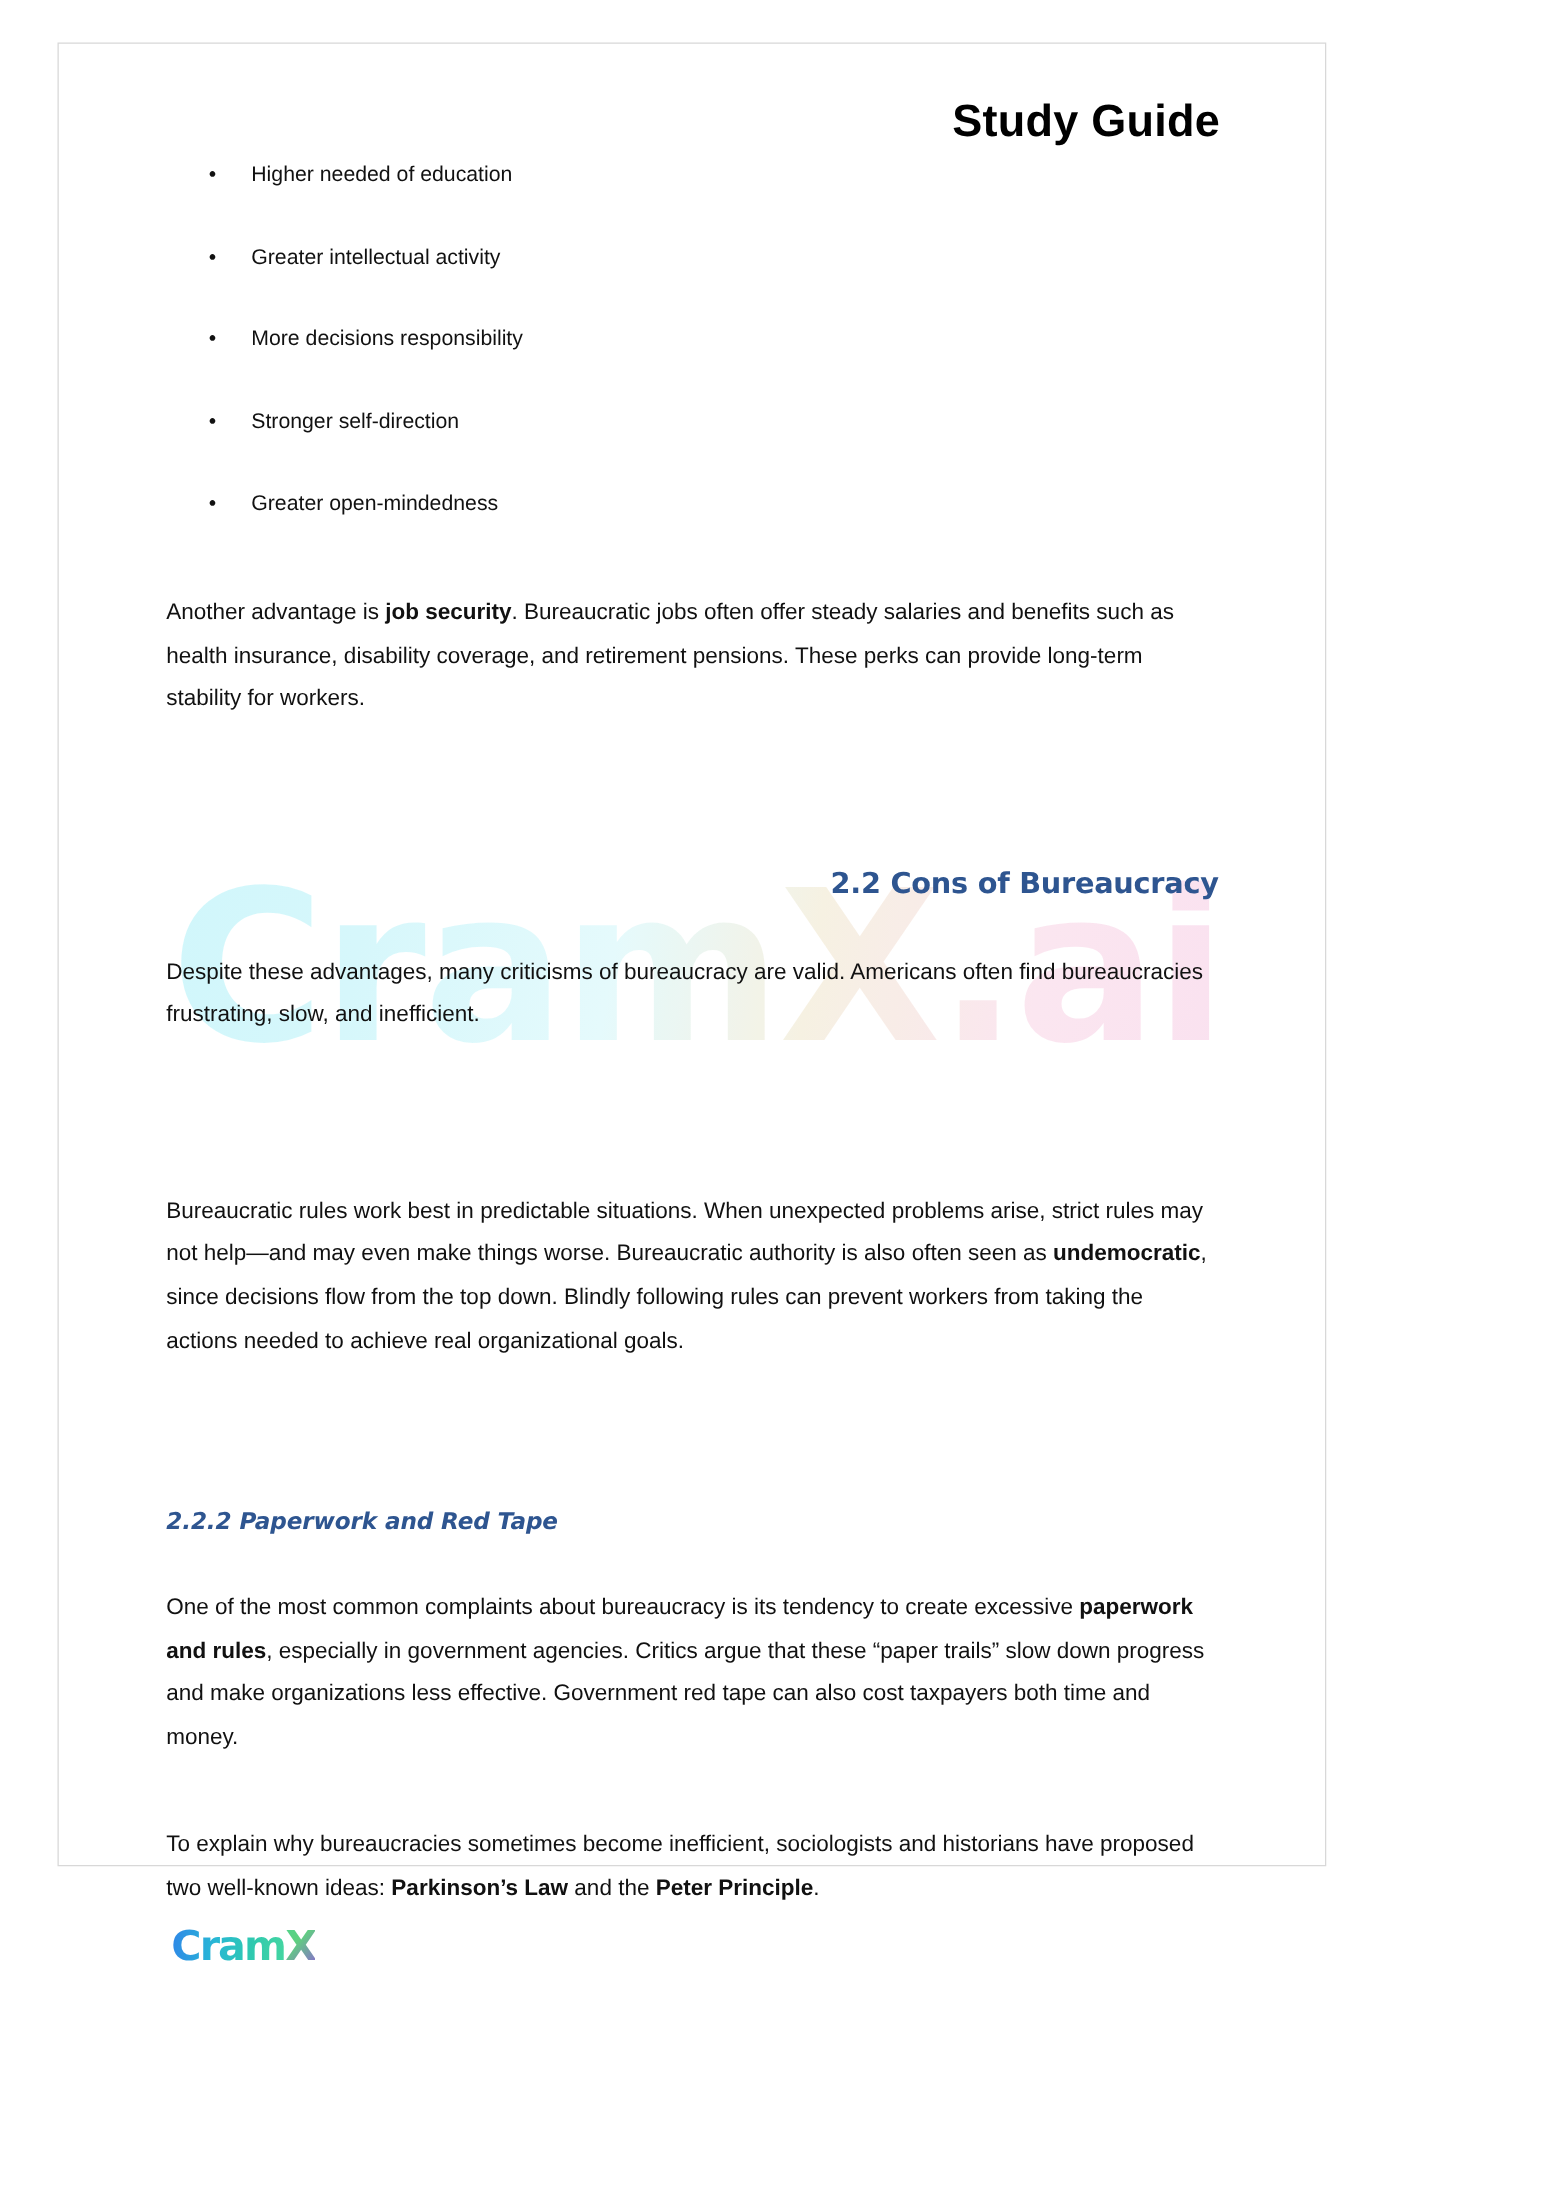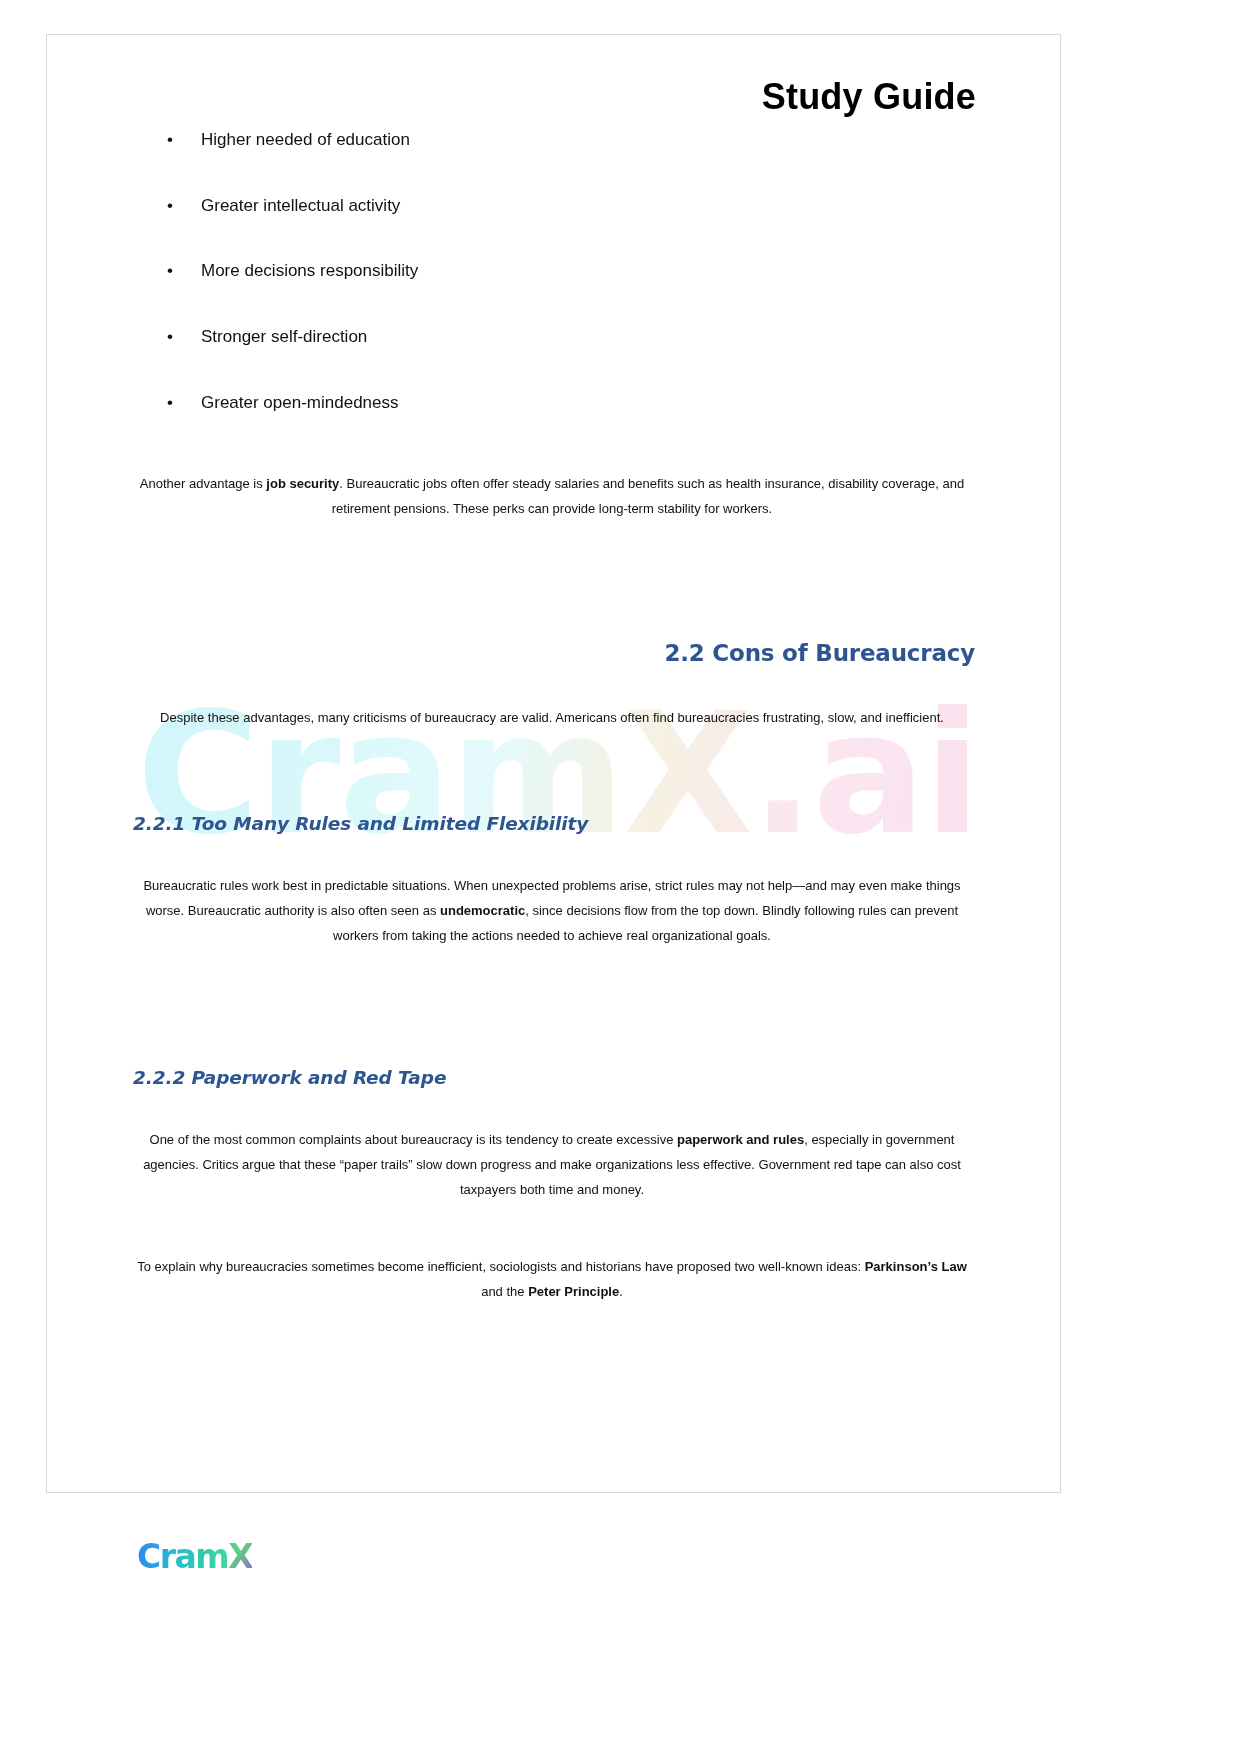--- a/index.html
+++ b/index.html
@@ -106,25 +106,25 @@
   ul.bullets li .bullet-dot {
     position: absolute;
     left: 34px;
     top: 0;
     font-size: 17px;
     line-height: 1.45;
     color: #111111;
   }
 
   p.para {
-    font-size: 13px;
+    font-size: 18px;
     line-height: 1.92;
     color: #111111;
     margin: 0 4px 26px 0;
-    text-align: center;
+    text-align: left;
   }
   p.para b { font-weight: 700; }
 
   h2.sec {
     font-family: "DejaVu Sans", sans-serif;
     font-size: 23px;
     font-weight: 700;
     color: #2e5590;
     margin: 0;
     letter-spacing: -0.2px;
@@ -219,21 +219,20 @@
       <div class="gap-xl"></div>
 
       <h2 class="sec">2.2 Cons of Bureaucracy</h2>
 
       <div class="gap-m"></div>
 
       <p class="para">Despite these advantages, many criticisms of bureaucracy are valid. Americans often find bureaucracies frustrating, slow, and inefficient.</p>
 
       <div class="gap-l"></div>
 
-      <h3 class="subsec">2.2.1 Too Many Rules and Limited Flexibility</h3>
 
       <div class="gap-m"></div>
 
       <p class="para"><span>Bureaucratic rules work best in predictable situations. When unexpected problems arise, strict rules may not help—and may even make things worse. Bureaucratic authority is also often seen as </span><b>undemocratic</b><span>, since decisions flow from the top down. Blindly following rules can prevent workers from taking the actions needed to achieve real organizational goals.</span></p>
 
       <div class="gap-xl"></div>
 
       <h3 class="subsec">2.2.2 Paperwork and Red Tape</h3>
 
       <div class="gap-m"></div>

